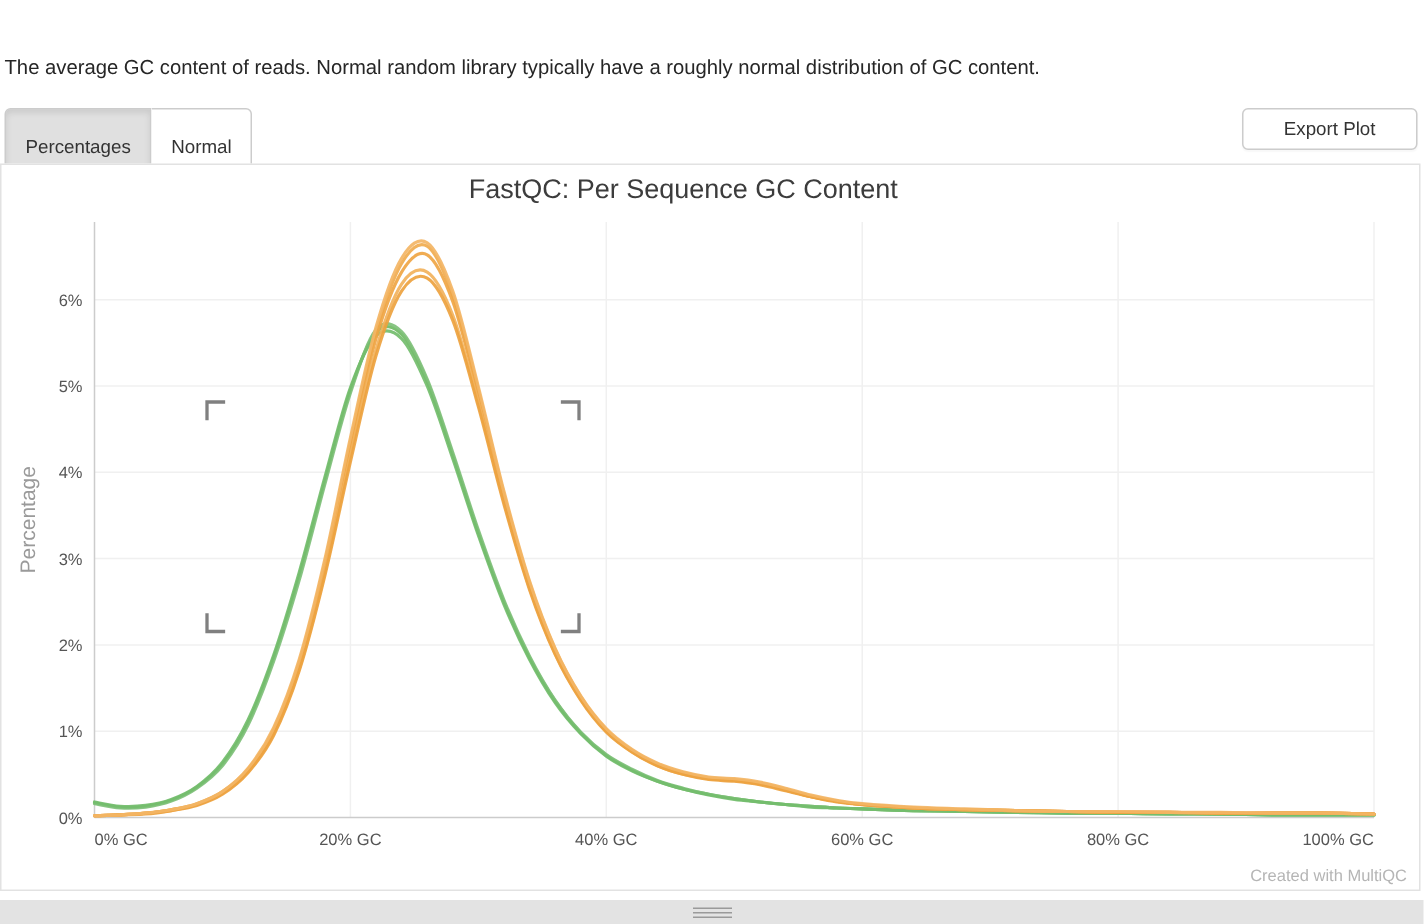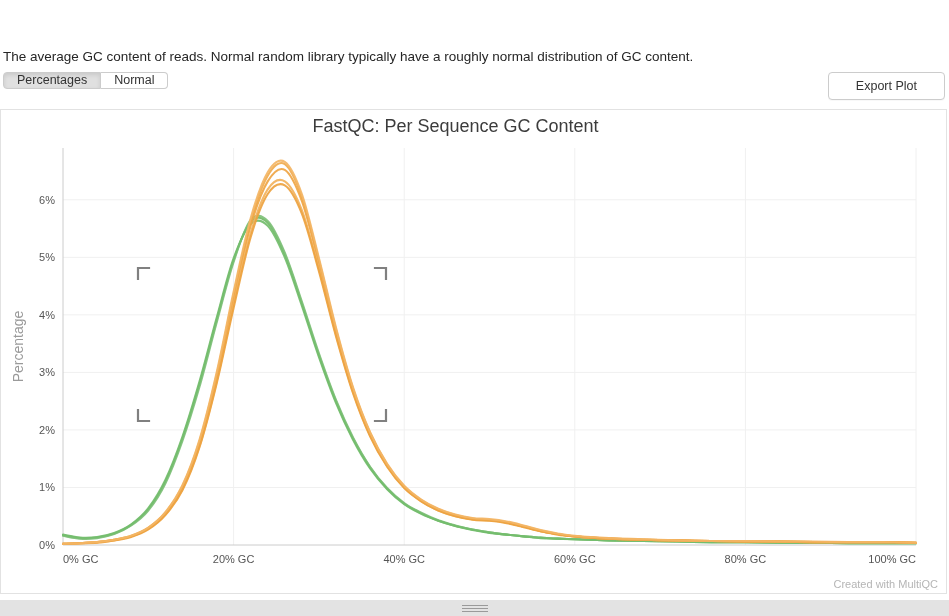--- a/index.html
+++ b/index.html
@@ -33,30 +33,30 @@
     position:absolute;right:4px;top:11px;
     display:flex;align-items:center;gap:5px;
     padding:5px 11px;background:#ffffff;border:1px solid #cccccc;
     border-radius:4px;font-size:12.5px;color:#333;cursor:pointer;
     box-shadow:0 1px 1px rgba(0,0,0,.03);
   }
   .qicon{width:13px;height:13px;flex:0 0 13px;}
 
   
   .desc{
-    position:absolute;left:3px;top:48px;width:870px;
+    position:absolute;left:3px;top:36px;width:870px;
     font-size:13.5px;color:#262626;line-height:1.3;
   }
 
   
   .toolbar{position:absolute;left:0;top:72px;width:949px;height:32px;}
   .btn-group{position:absolute;left:3px;top:0;display:flex;}
   .tabbtn{
     font-size:12.5px;color:#333;background:#ffffff;
-    border:1px solid #cccccc;padding:0 13px;cursor:pointer;
+    border:1px solid #cccccc;padding:18px 13px;cursor:pointer;
     line-height:1.2;
   }
   .tabbtn:first-child{border-radius:4px 0 0 4px;}
   .tabbtn:last-child{border-radius:0 4px 4px 0;border-left:none;}
   .tabbtn.active{
     background:#e0e0e0;
     box-shadow:inset 0 2px 4px rgba(0,0,0,.10);
   }
   .export-btn{
     position:absolute;right:4px;top:0;

